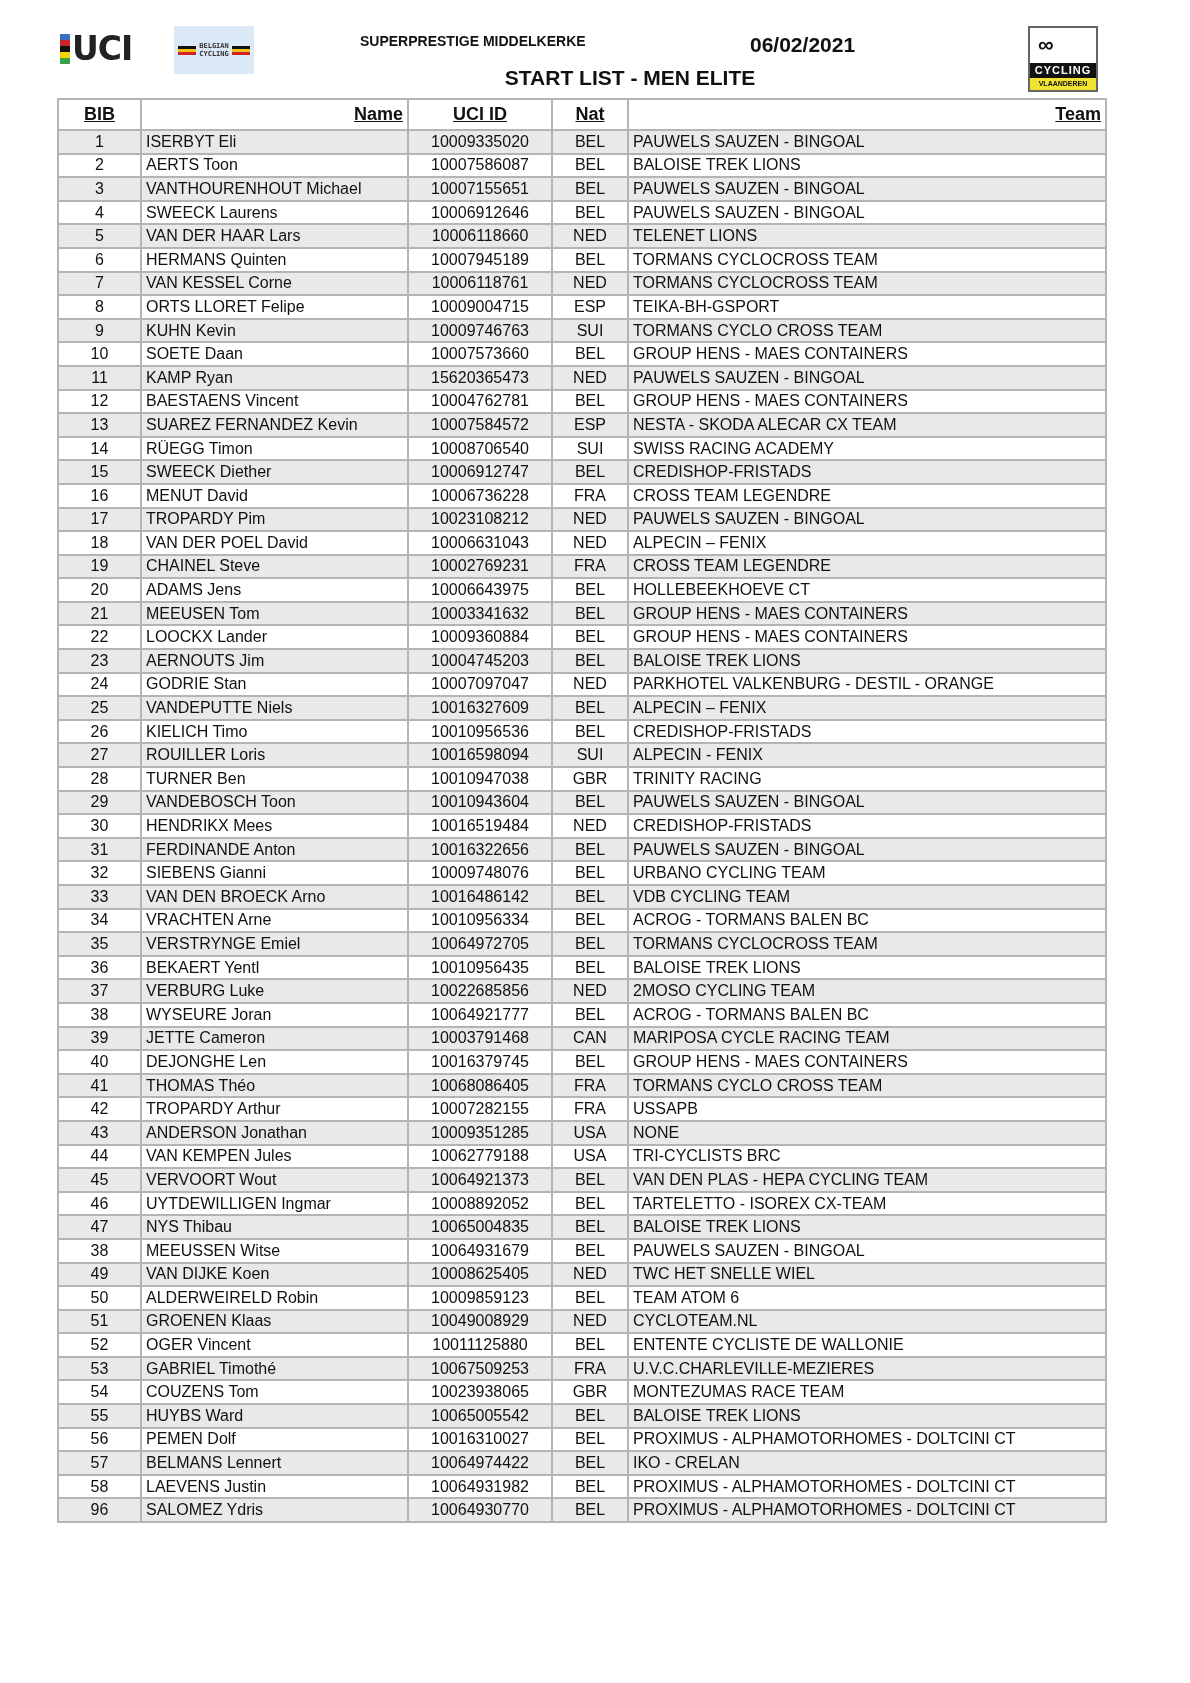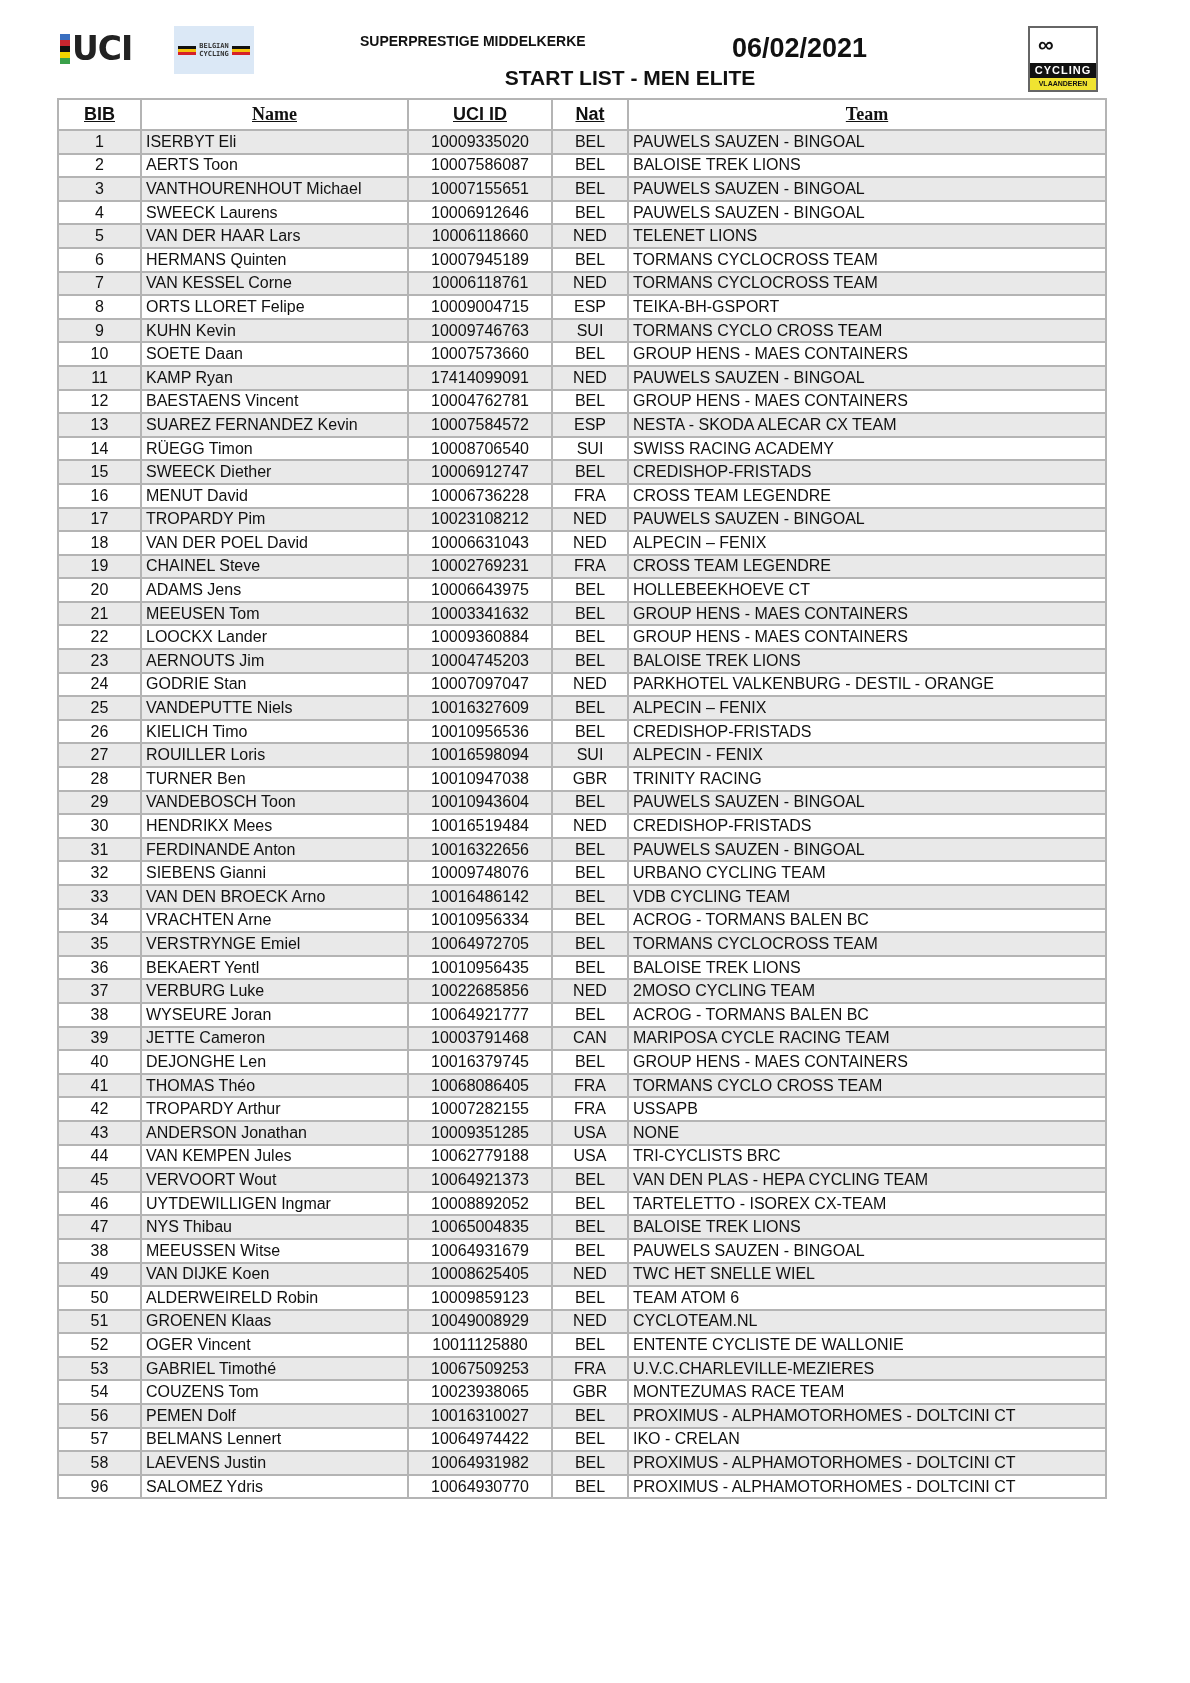--- a/index.html
+++ b/index.html
@@ -7,35 +7,35 @@
   .header { position:absolute; left:0; top:0; width:1190px; height:100px; }
   .uci-logo { position:absolute; left:60px; top:34px; width:106px; height:30px; display:flex; align-items:center; }
   .uci-bars { width:10px; height:30px; display:flex; flex-direction:column; margin-right:2px; }
   .uci-bars span { flex:1; display:block; }
   .uci-text { font-family:"DejaVu Sans", sans-serif; font-weight:bold; font-size:33px; letter-spacing:-1px; color:#222; line-height:30px; }
   .belgian-logo { position:absolute; left:174px; top:26px; width:80px; height:48px; background:#dbe8f6; display:flex; align-items:center; justify-content:center; }
   .bc-stripe { width:18px; height:9px; display:flex; flex-direction:column; }
   .bc-stripe span { flex:1; display:block; }
   .bc-text { font-family:"DejaVu Sans Mono", monospace; font-size:7px; line-height:8px; text-align:right; color:#333; margin:0 3px; font-weight:bold; }
   .title1 { position:absolute; left:360px; top:33px; font-size:14px; font-weight:bold; white-space:pre; }
-  .title-date { position:absolute; left:732px; top:33px; font-size:27px; font-weight:bold; }
+  .title-date { position:absolute; left:750px; top:33px; font-size:21px; font-weight:bold; }
   .title2 { position:absolute; left:0; width:1260px; top:66px; text-align:center; font-size:21px; font-weight:bold; }
   .cv-logo { position:absolute; left:1028px; top:26px; width:70px; height:66px; border:2px solid #666; background:#fff; box-sizing:border-box; }
   .cv-inf { position:absolute; left:8px; top:6px; font-size:22px; font-weight:bold; line-height:22px; color:#111; }
   .cv-cycling { position:absolute; left:0; top:35px; width:66px; height:15px; background:#111; color:#fff; font-size:11px; font-weight:bold; text-align:center; line-height:15px; letter-spacing:1px; }
   .cv-vlaan { position:absolute; left:0; top:50px; width:66px; height:12px; background:#f0e331; color:#111; font-size:7px; font-weight:bold; text-align:center; line-height:12px; }
   table.start { position:absolute; left:57px; top:98px; width:1048px; border-collapse:collapse; table-layout:fixed; border:2px solid #aaa; }
   table.start col.c-bib { width:83px; }
   table.start col.c-name { width:267px; }
   table.start col.c-uci { width:144px; }
   table.start col.c-nat { width:76px; }
   table.start col.c-team { width:478px; }
   table.start th, table.start td { border:2px solid #b4b4b4; padding:0 4px; height:21.6px; font-size:16px; white-space:nowrap; overflow:hidden; }
   table.start th { height:29px; font-size:18px; font-weight:bold; text-decoration:underline; }
-  table.start th.left { text-align:center;font-family:Liberation Serif, serif; }
+  table.start th.left { text-align:right; }
   table.start th.center { text-align:center; }
   table.start tbody tr:nth-child(odd) td { background:#e9e9e9; }
   table.start tbody tr:nth-child(even) td { background:#ffffff; }
   td.bib { text-align:center; font-size:17px; }
   td.uci, td.nat { text-align:center; }
   td.name, td.team { text-align:left; }
 </style>
 </head>
 <body>
 
@@ -163,21 +163,21 @@
       <tr>
         <td class="bib">10</td>
         <td class="name">SOETE Daan</td>
         <td class="uci">10007573660</td>
         <td class="nat">BEL</td>
         <td class="team">GROUP HENS - MAES CONTAINERS</td>
       </tr>
       <tr>
         <td class="bib">11</td>
         <td class="name">KAMP Ryan</td>
-        <td class="uci">17414099091</td>
+        <td class="uci">15620365473</td>
         <td class="nat">NED</td>
         <td class="team">PAUWELS SAUZEN - BINGOAL</td>
       </tr>
       <tr>
         <td class="bib">12</td>
         <td class="name">BAESTAENS Vincent</td>
         <td class="uci">10004762781</td>
         <td class="nat">BEL</td>
         <td class="team">GROUP HENS - MAES CONTAINERS</td>
       </tr>
@@ -469,20 +469,27 @@
         <td class="team">U.V.C.CHARLEVILLE-MEZIERES</td>
       </tr>
       <tr>
         <td class="bib">54</td>
         <td class="name">COUZENS Tom</td>
         <td class="uci">10023938065</td>
         <td class="nat">GBR</td>
         <td class="team">MONTEZUMAS RACE TEAM</td>
       </tr>
       <tr>
+        <td class="bib">55</td>
+        <td class="name">HUYBS Ward</td>
+        <td class="uci">10065005542</td>
+        <td class="nat">BEL</td>
+        <td class="team">BALOISE TREK LIONS</td>
+      </tr>
+      <tr>
         <td class="bib">56</td>
         <td class="name">PEMEN Dolf</td>
         <td class="uci">10016310027</td>
         <td class="nat">BEL</td>
         <td class="team">PROXIMUS - ALPHAMOTORHOMES - DOLTCINI CT</td>
       </tr>
       <tr>
         <td class="bib">57</td>
         <td class="name">BELMANS Lennert</td>
         <td class="uci">10064974422</td>

